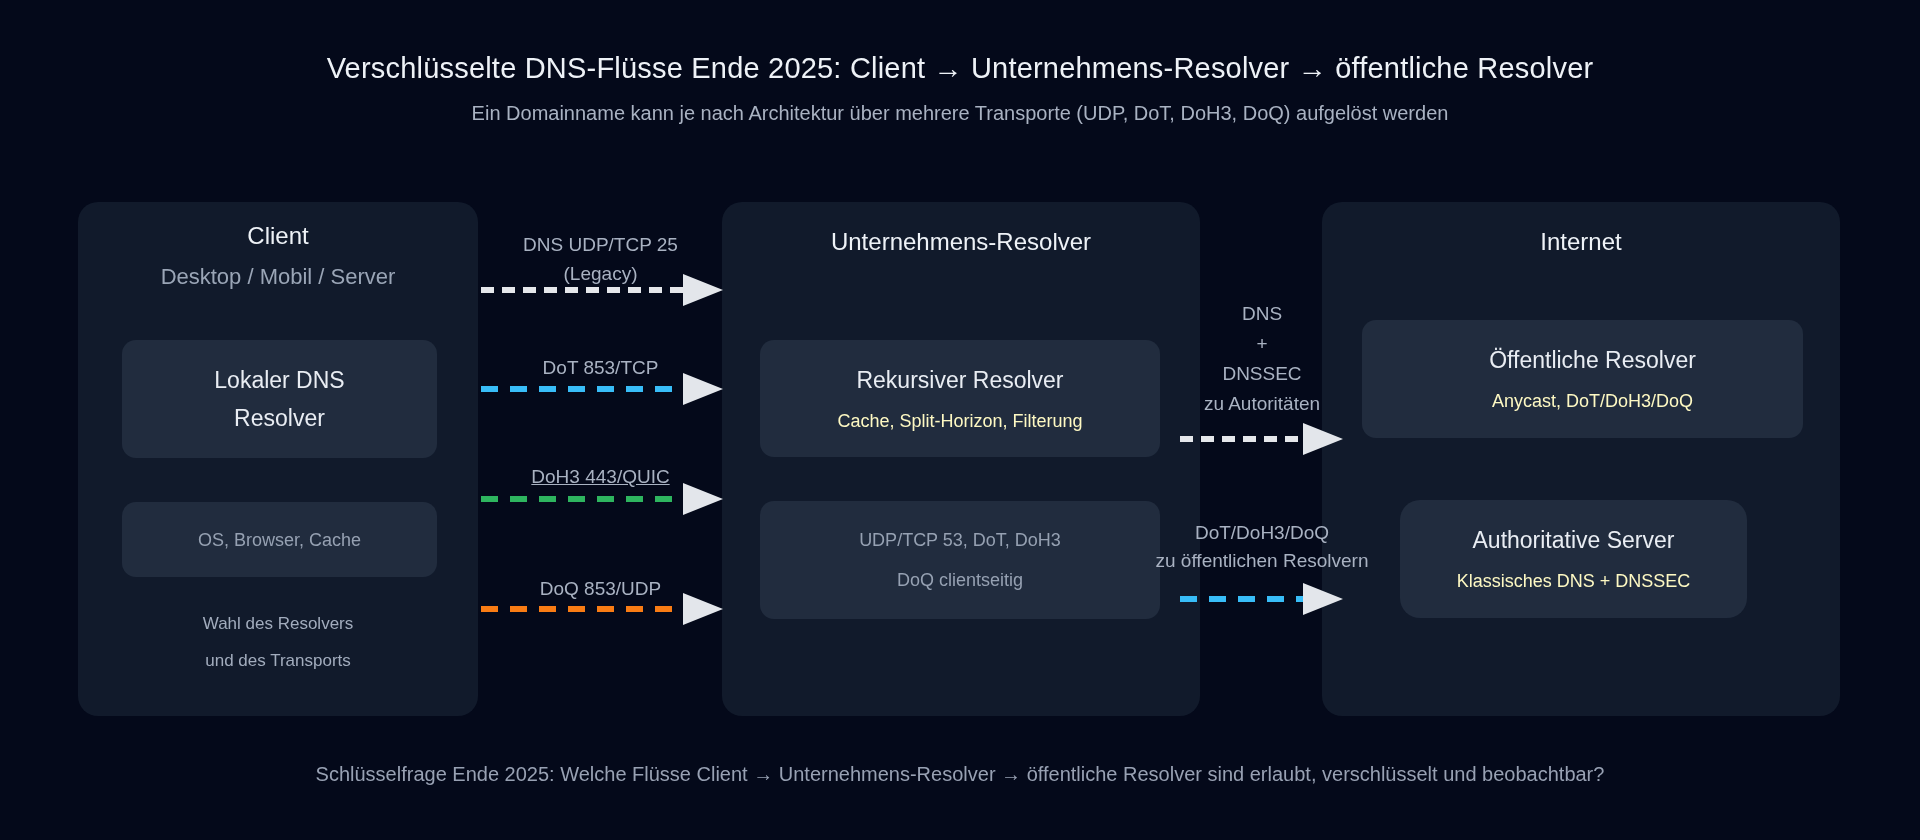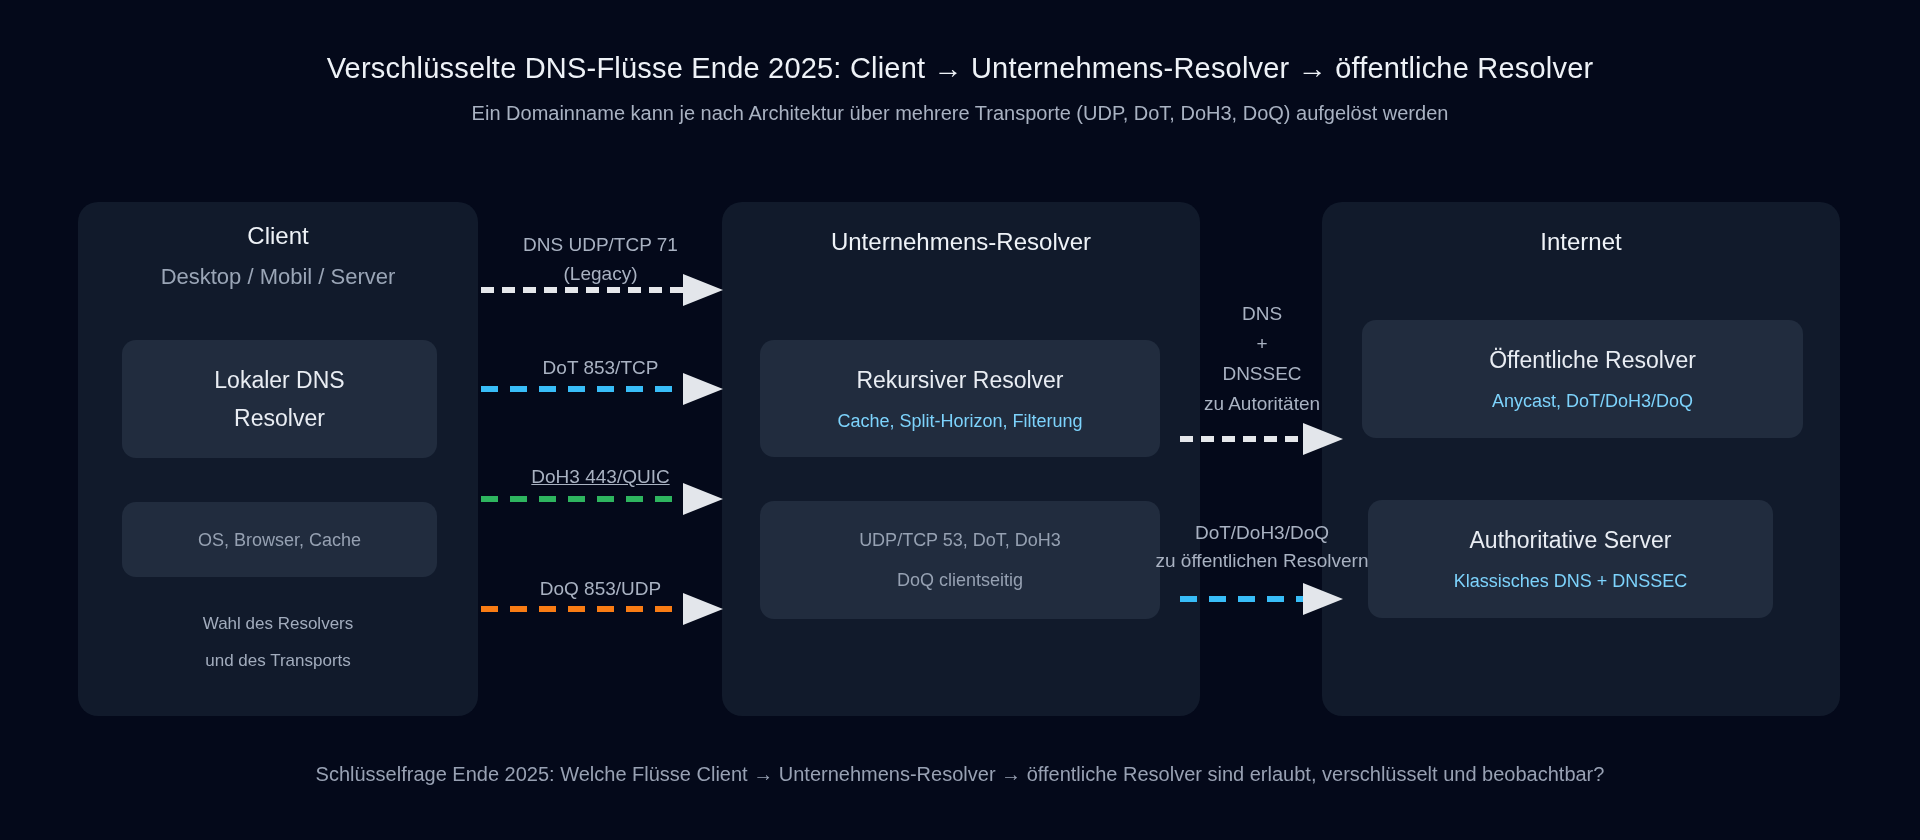--- a/index.html
+++ b/index.html
@@ -27,21 +27,21 @@
   .panel-sub{
     font-size:22px;line-height:22px;color:#9aa5b6;text-align:center;width:100%;
   }
   .inner-box{
     background:var(--box,#212c3e);border-radius:14px;
     display:flex;flex-direction:column;align-items:center;justify-content:center;
     text-align:center;
   }
   .box-title{font-size:23px;line-height:30px;color:#e9edf3;}
   .box-title.two-line{line-height:38px;}
-  .box-sub{font-size:18px;line-height:24px;color:#7dd3fc;margin-top:14px;}
+  .box-sub{font-size:18px;line-height:24px;color:#fef9c3;margin-top:14px;}
   .box-gray{font-size:18px;line-height:24px;color:#96a1b2;}
   .box-gray + .box-gray{margin-top:16px;}
   .panel-note{
     font-size:17px;line-height:37px;color:#a2acbd;text-align:center;width:100%;
   }
   .arrow-label{
     font-size:19px;color:#a9b2c2;text-align:center;white-space:nowrap;z-index:5;
   }
   .dash{height:6px;z-index:4;}
   .dash.white{background:repeating-linear-gradient(90deg,var(--white-dash) 0 13px,transparent 13px 21px);}
@@ -93,27 +93,27 @@
     <div class="box-gray">UDP/TCP 53, DoT, DoH3</div>
     <div class="box-gray">DoQ clientseitig</div>
   </div>
 
   <div class="abs panel" style="left:1322px;width:518px;"></div>
   <div class="abs panel-title" style="left:1322px;width:518px;top:228px;">Internet</div>
   <div class="abs inner-box" style="left:1362px;top:320px;width:421px;height:118px;padding-left:20px;">
     <div class="box-title">Öffentliche Resolver</div>
     <div class="box-sub">Anycast, DoT/DoH3/DoQ</div>
   </div>
-  <div class="abs inner-box" style="left:1368px;top:500px;width:405px;height:118px;">
+  <div class="abs inner-box" style="left:1400px;top:500px;width:347px;height:118px;border-radius:20px;">
     <div class="box-title">Authoritative Server</div>
     <div class="box-sub">Klassisches DNS + DNSSEC</div>
   </div>
 
   <div class="abs arrow-label" style="left:458px;width:285px;top:230px;line-height:29px;">
-    <div>DNS UDP/TCP 71</div>
+    <div>DNS UDP/TCP 25</div>
     <div>(Legacy)</div>
   </div>
   <div class="abs dash white" style="left:481px;top:287px;width:206px;"></div>
   <div class="abs head" style="left:683px;top:274px;"></div>
 
   <div class="abs arrow-label" style="left:458px;width:285px;top:357px;">DoT 853/TCP</div>
   <div class="abs dash blue" style="left:481px;top:386px;width:206px;"></div>
   <div class="abs head" style="left:683px;top:373px;"></div>
 
   <div class="abs arrow-label" style="left:458px;width:285px;top:466px;text-decoration:underline;">DoH3 443/QUIC</div>

